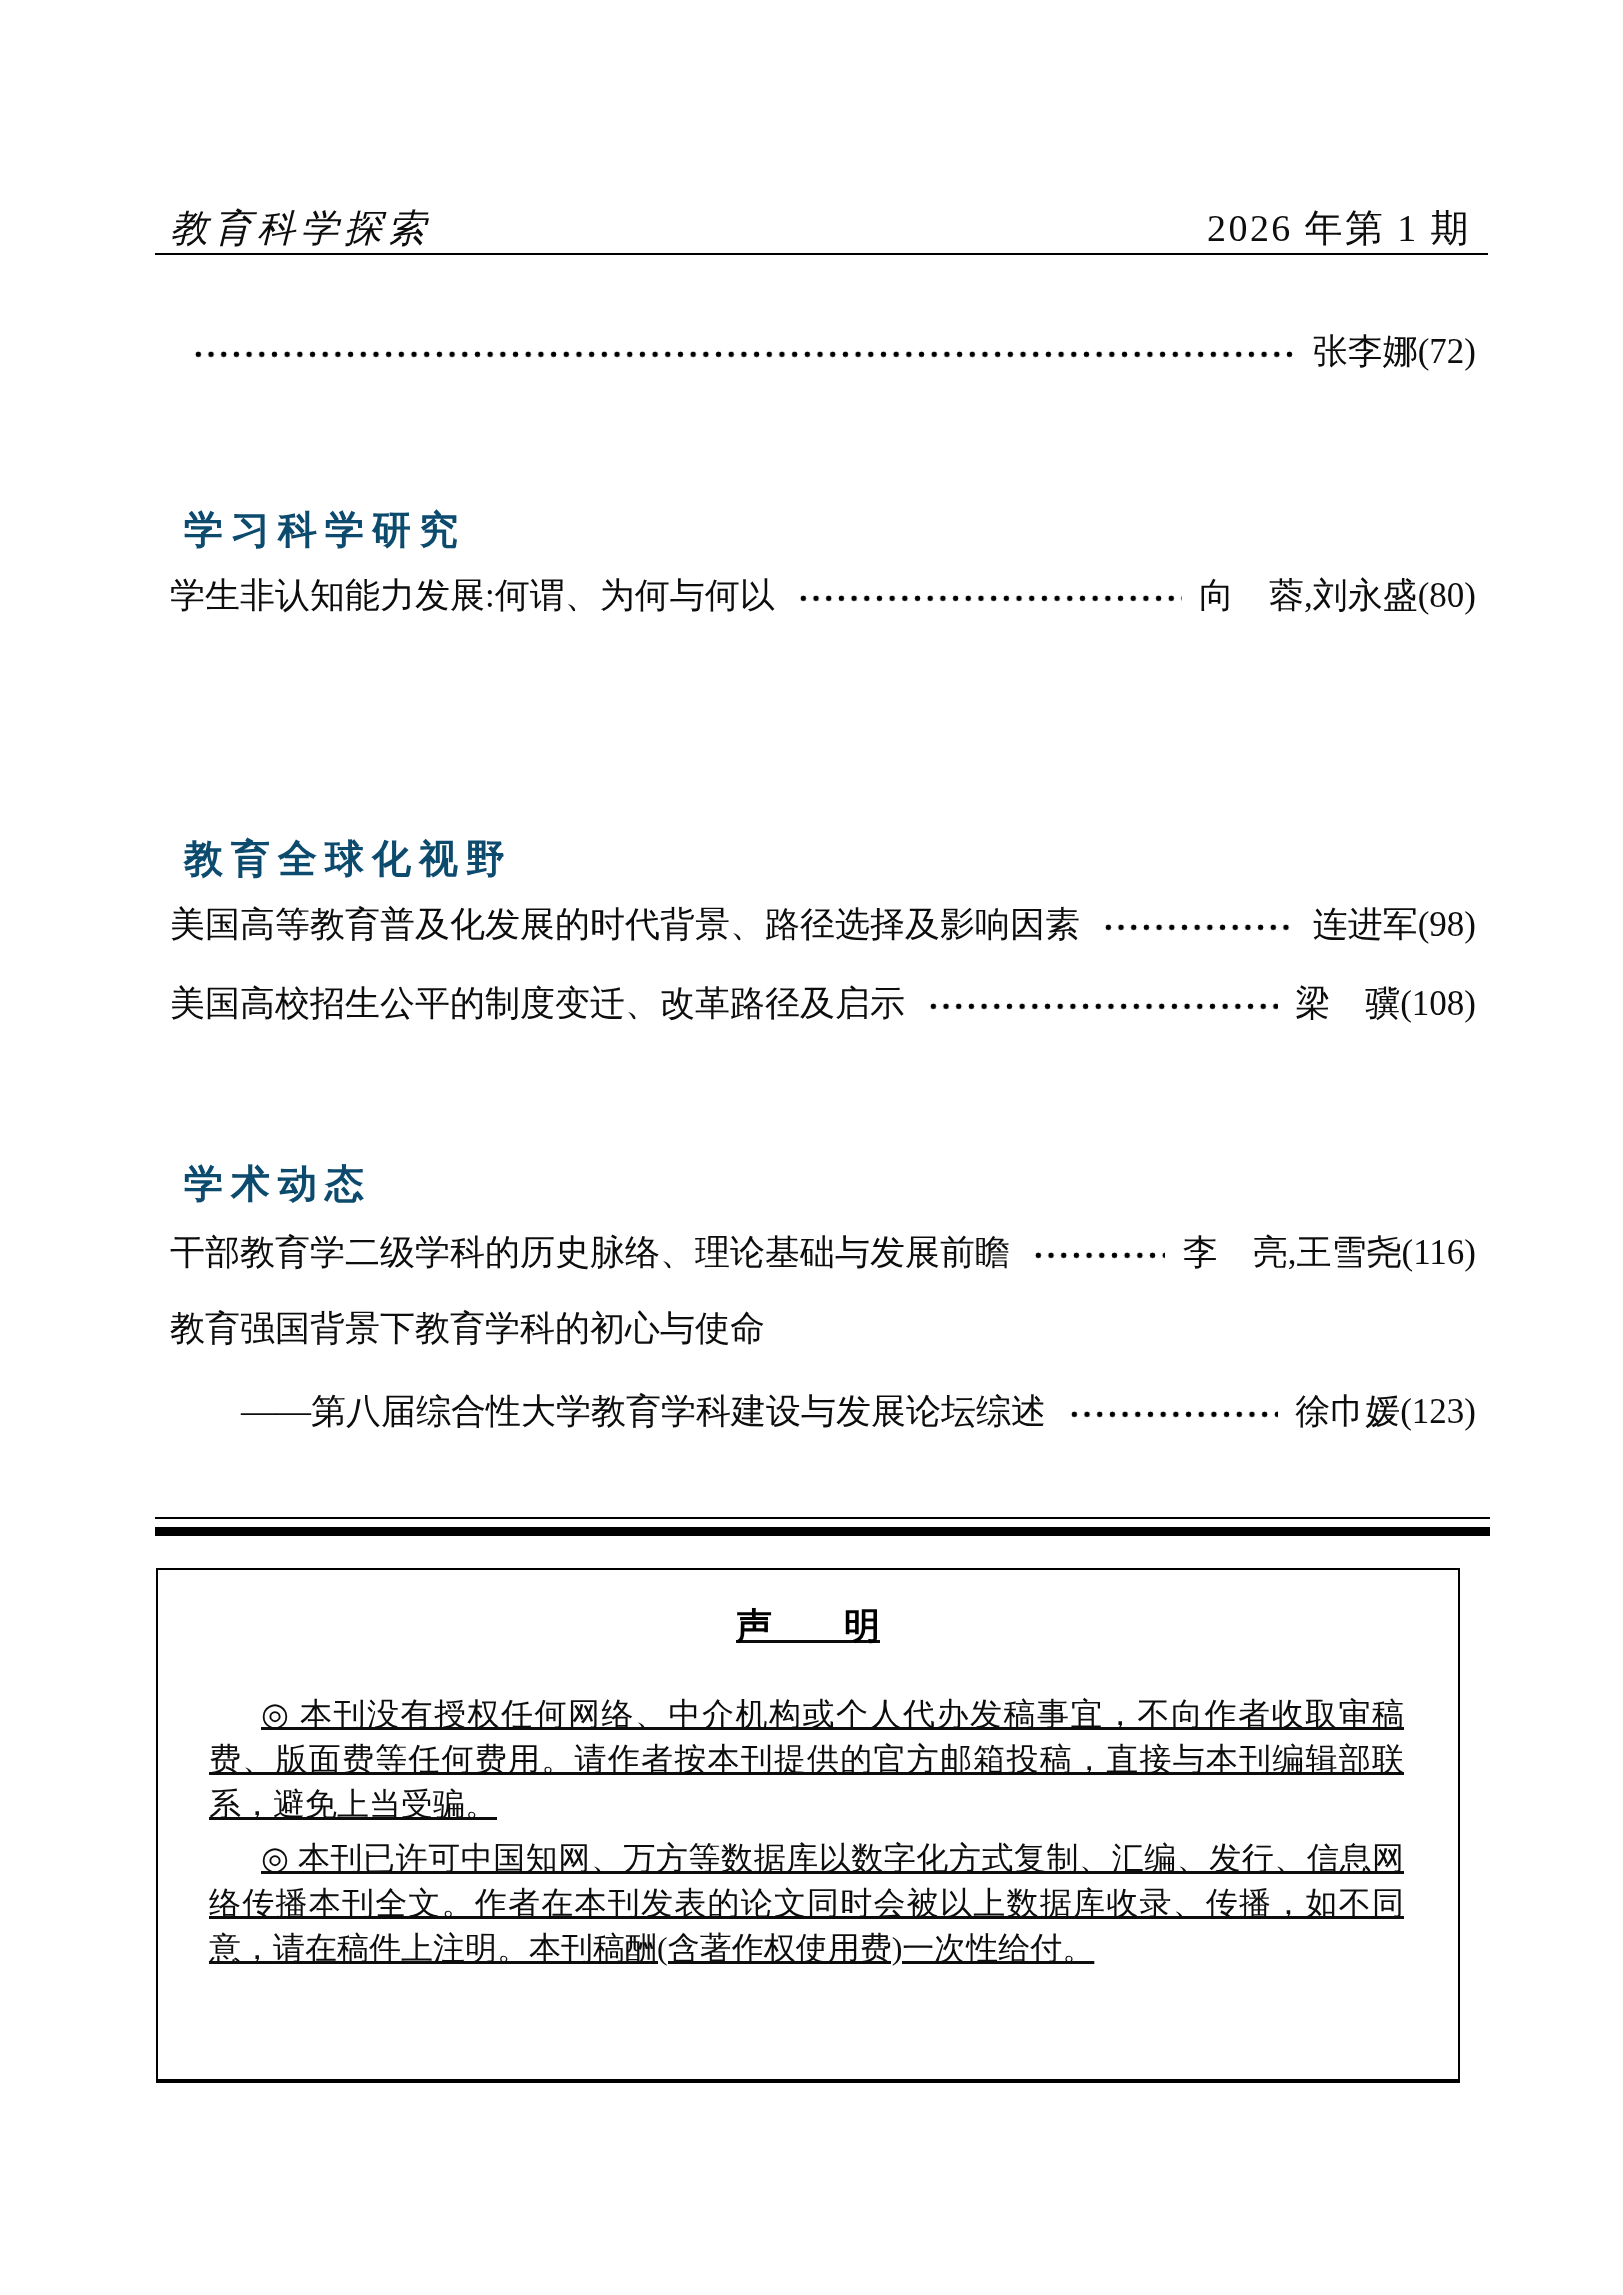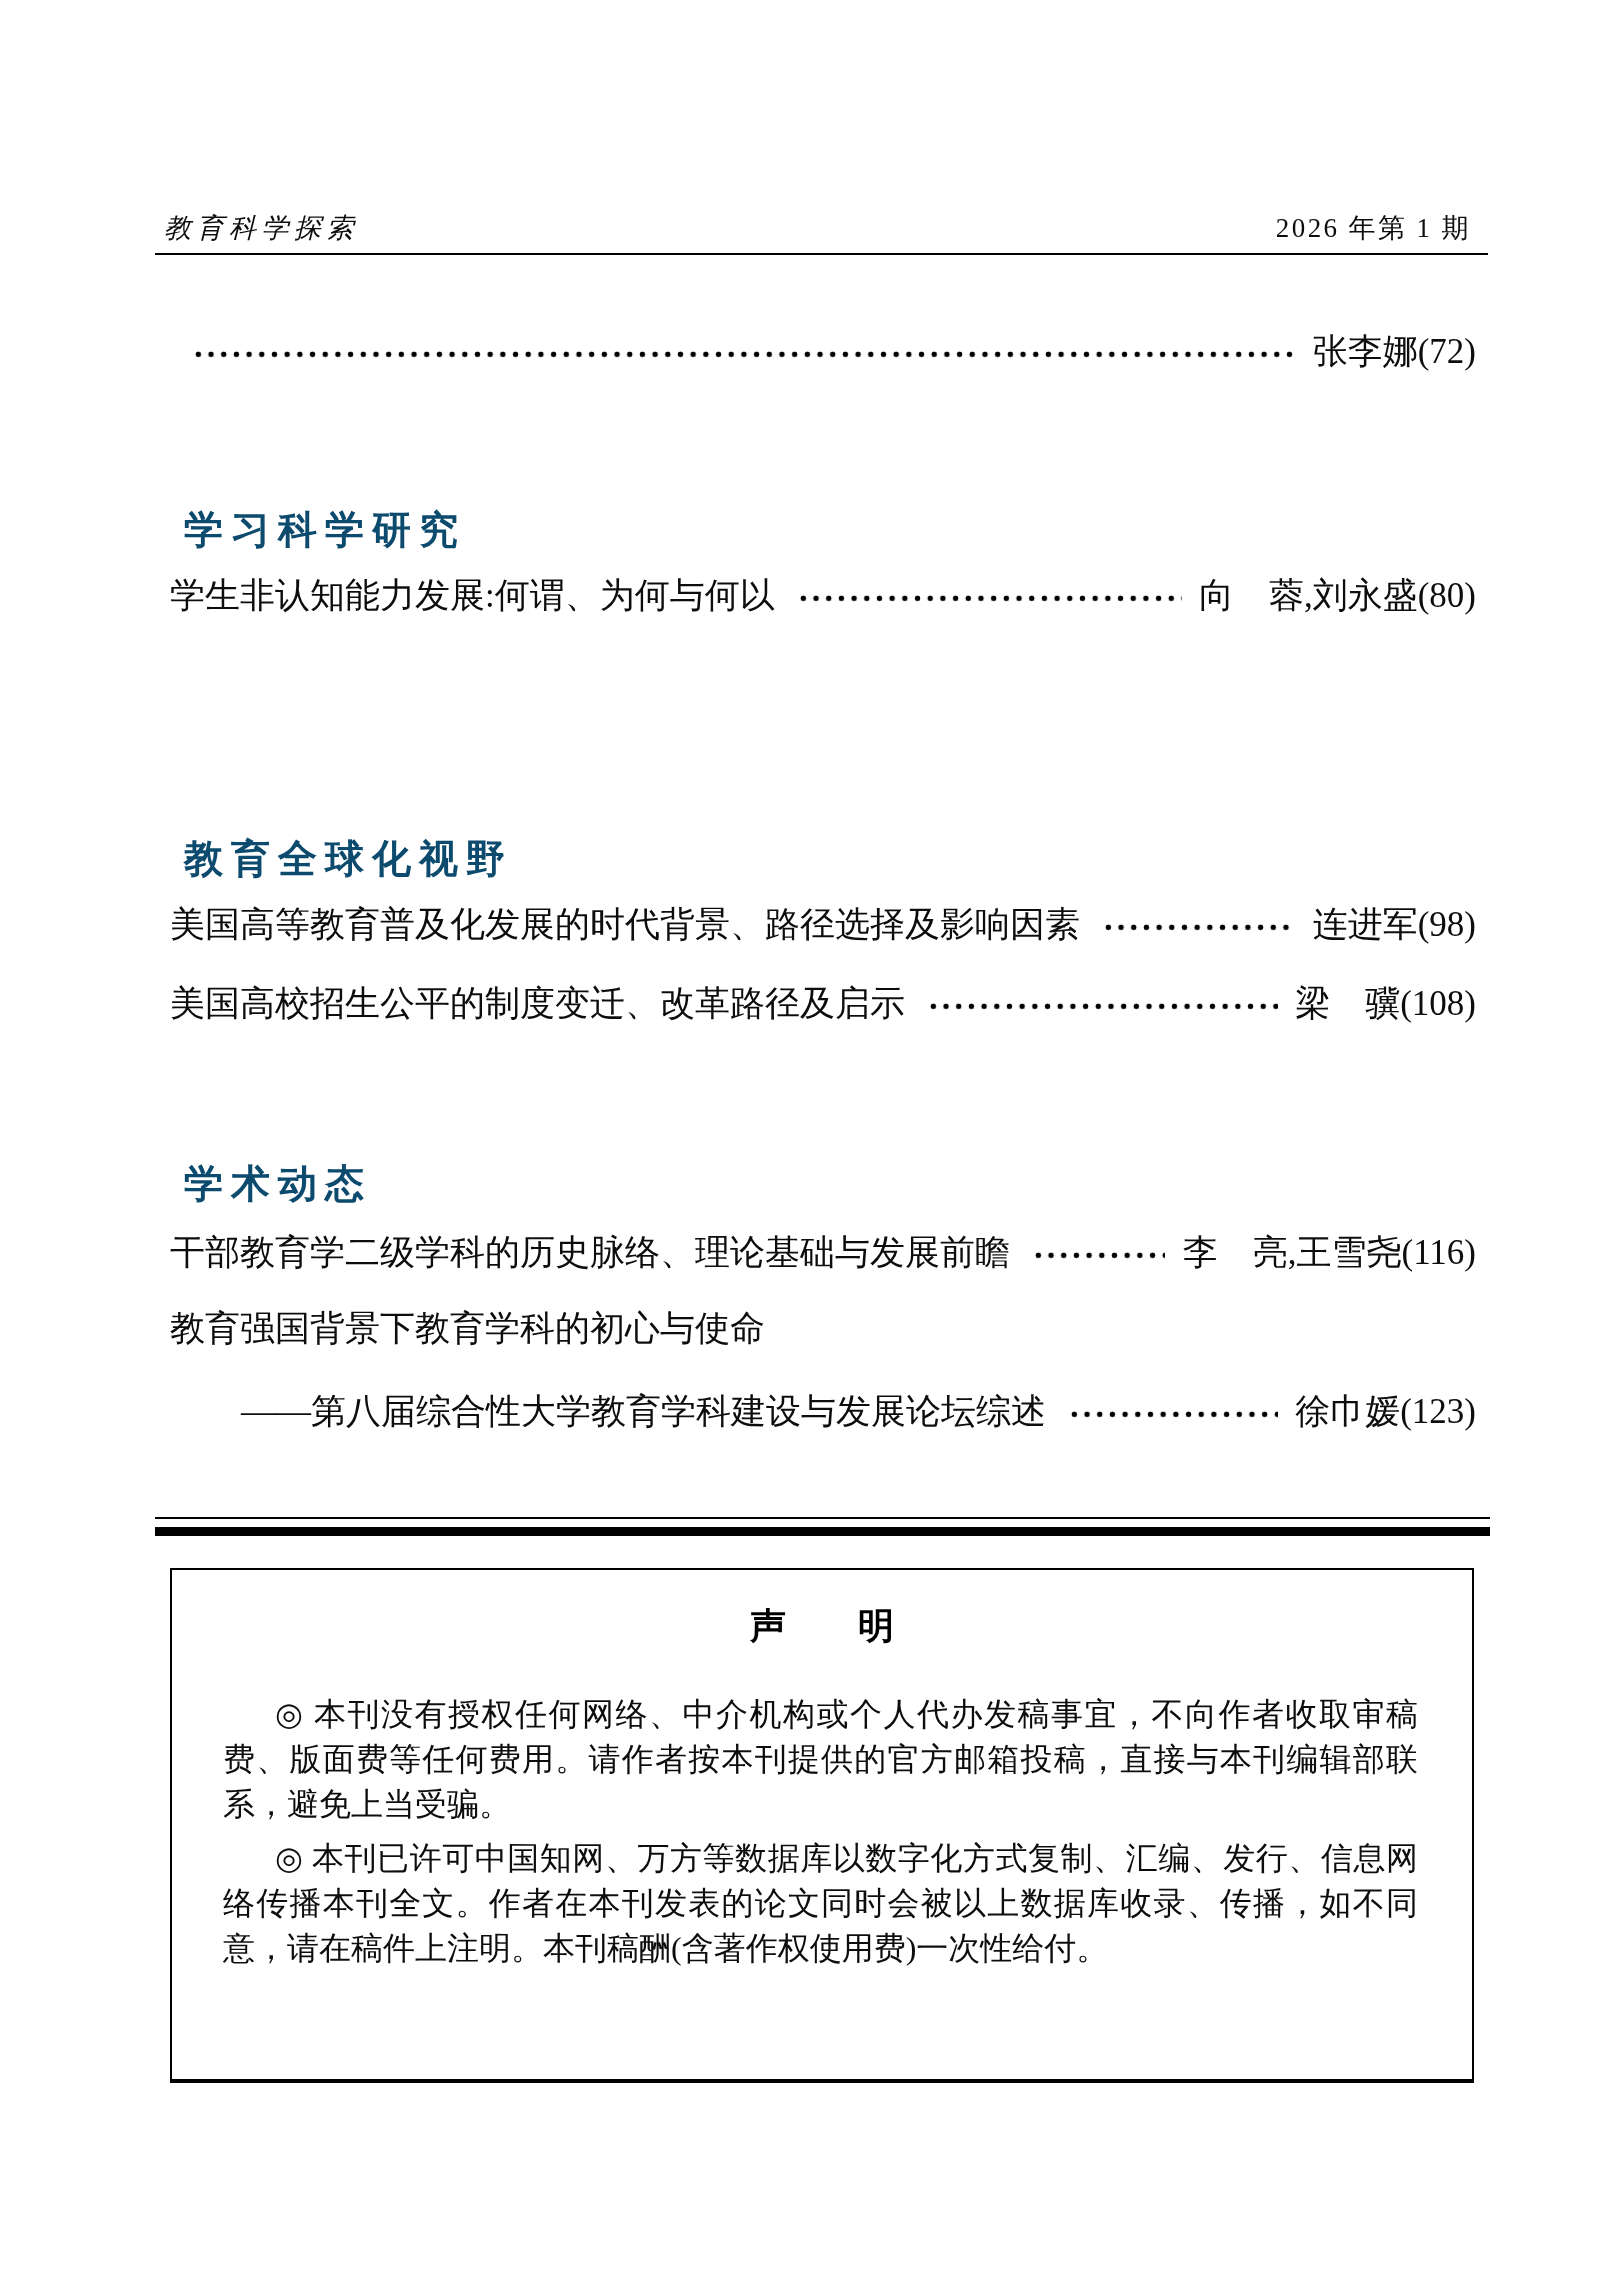--- a/index.html
+++ b/index.html
@@ -6,23 +6,23 @@
   .page{
     position:relative;
     width:1623px;height:2295px;
     background:#ffffff;
     color:#0d0d0d;
     font-family:"Liberation Serif","DejaVu Serif",serif;
     overflow:hidden;
   }
   
   .runhead{
-    position:absolute;left:164px;right:152px;top:211px;
+    position:absolute;left:170px;right:152px;top:211px;
     display:flex;justify-content:space-between;align-items:baseline;
-    font-size:27px;line-height:35px;gap:16px;
+    font-size:38px;line-height:35px;gap:16px;
   }
   .jname{font-style:italic;letter-spacing:5.5px;}
   .issue{letter-spacing:2.4px;}
   .rule-header{position:absolute;left:155px;width:1333px;top:253px;height:2.4px;background:#000;}
 
   
   .entry{
     position:absolute;left:170px;width:1306px;height:41px;
     display:flex;align-items:center;
     font-size:35px;line-height:41px;white-space:nowrap;
@@ -42,24 +42,25 @@
     font-family:"Liberation Sans","DejaVu Sans",sans-serif;
     font-weight:700;font-size:39px;line-height:44px;letter-spacing:8px;color:#0c4a6e;
   }
 
   
   .thin-rule{position:absolute;left:155px;width:1335px;top:1517px;height:2.4px;background:#000;}
   .thick-rule{position:absolute;left:155px;width:1335px;top:1527px;height:8.7px;background:#000;}
 
   
   .decl{
-    position:absolute;left:170px;top:1568px;width:1304px;height:515px;
+    position:absolute;left:156px;top:1568px;width:1304px;height:515px;
     box-sizing:border-box;
     border:2.4px solid #000;border-bottom-width:4.8px;
     background:#fff;
+    text-decoration:underline;
   }
   .decl-title{
     margin-top:35px;text-align:center;
     font-family:"Liberation Sans","DejaVu Sans",sans-serif;
     font-weight:700;font-size:36px;line-height:41px;color:#000;
   }
   .decl-body{margin:46px 54px 0 51px;}
   .decl-p{
     margin:0 0 8.7px 0;
     font-size:32px;line-height:45px;

